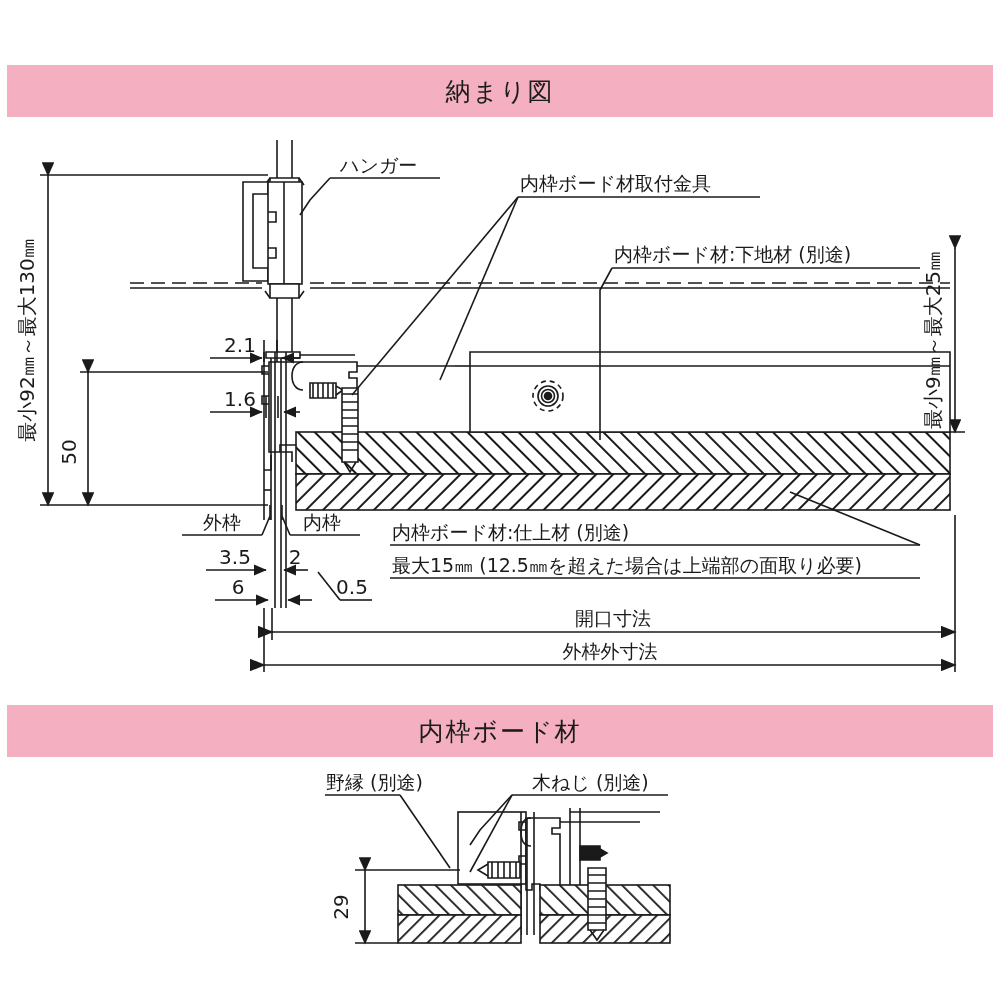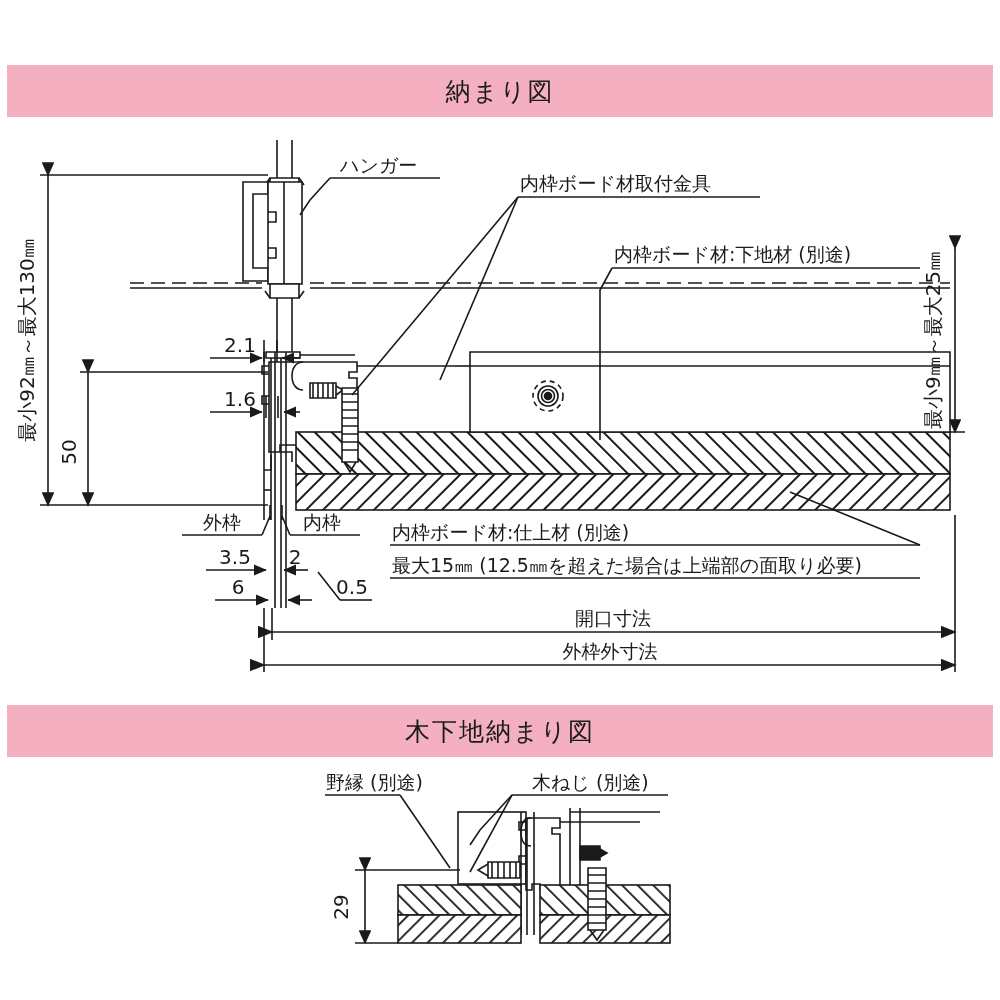--- a/index.html
+++ b/index.html
@@ -20,21 +20,21 @@
 </head>
 <body>
 
 <div id="page">
 
   <div class="band" style="top:65px;">
     <span class="band-title">納まり図</span>
   </div>
 
   <div class="band" style="top:705px;">
-    <span class="band-title">木下地納まり図</span>
+    <span class="band-title">内枠ボード材</span>
   </div>
 
   <svg class="draw" viewBox="0 0 1000 1000">
     <defs>
       <marker id="arrH" markerWidth="10" markerHeight="8" refX="9" refY="4" orient="auto">
         <path d="M0,0 L10,4 L0,8 Z" fill="#1a1a1a"></path>
       </marker>
       <marker id="arrHs" markerWidth="8" markerHeight="7" refX="7.5" refY="3.5" orient="auto">
         <path d="M0,0 L8,3.5 L0,7 Z" fill="#1a1a1a"></path>
       </marker>

